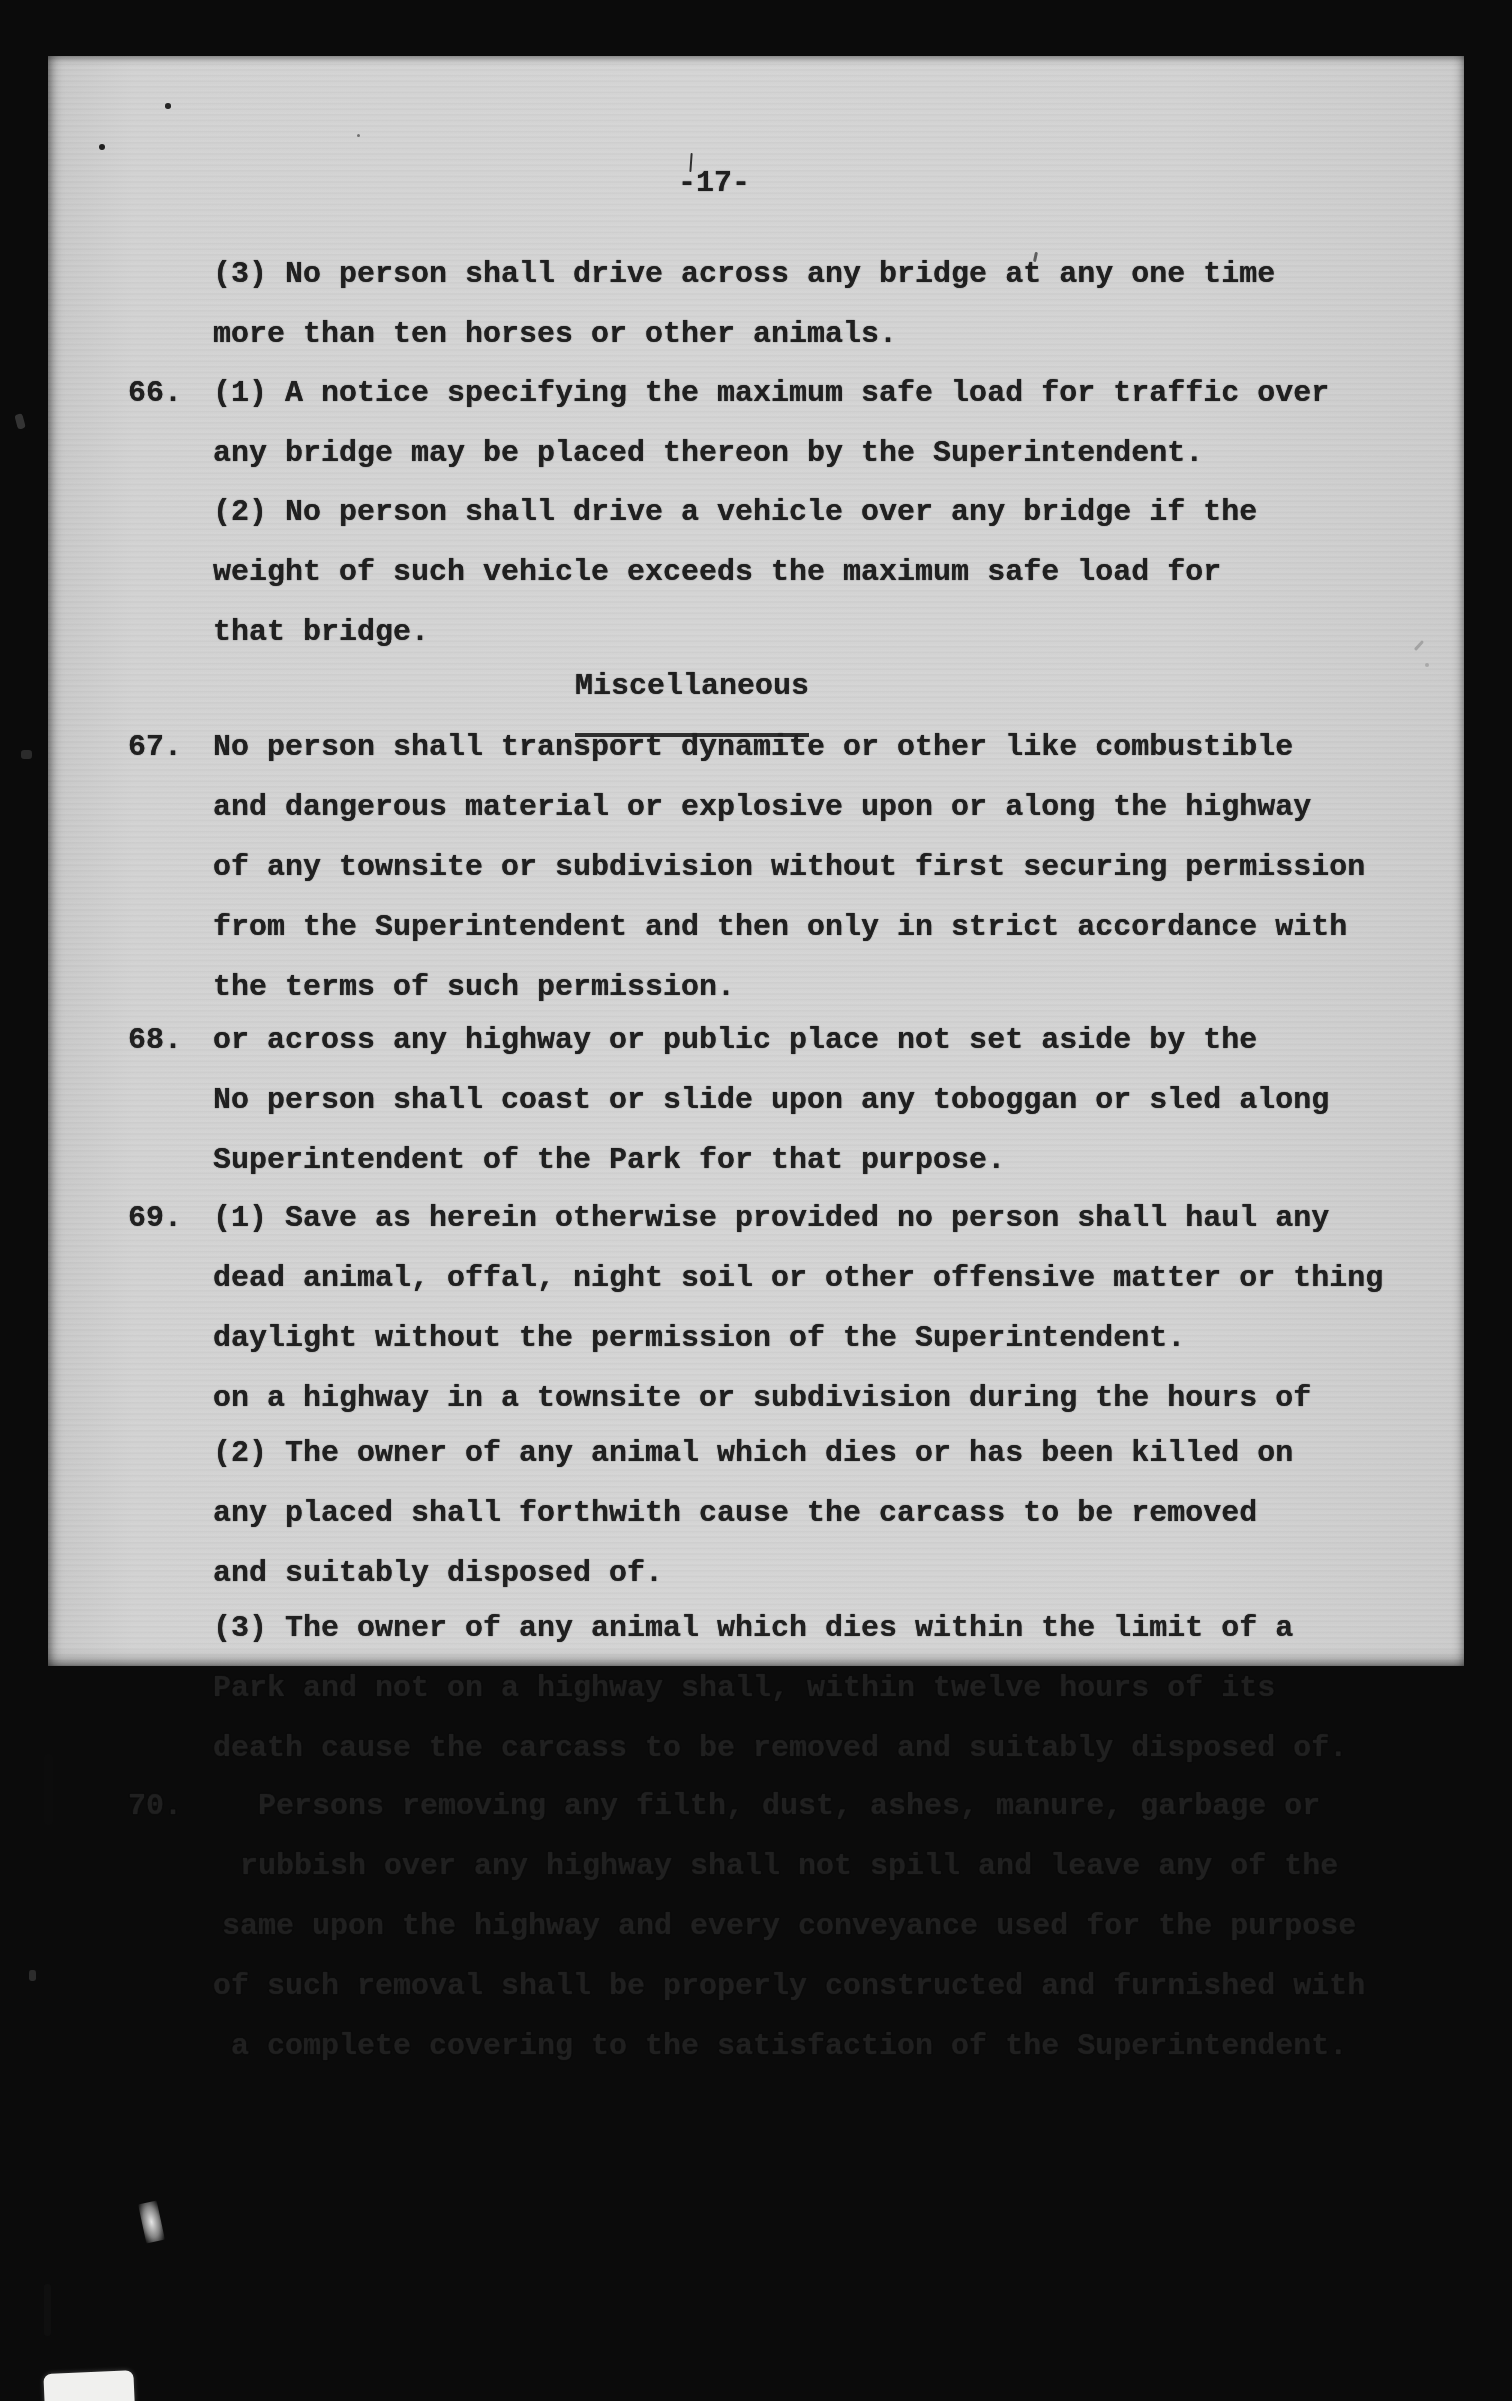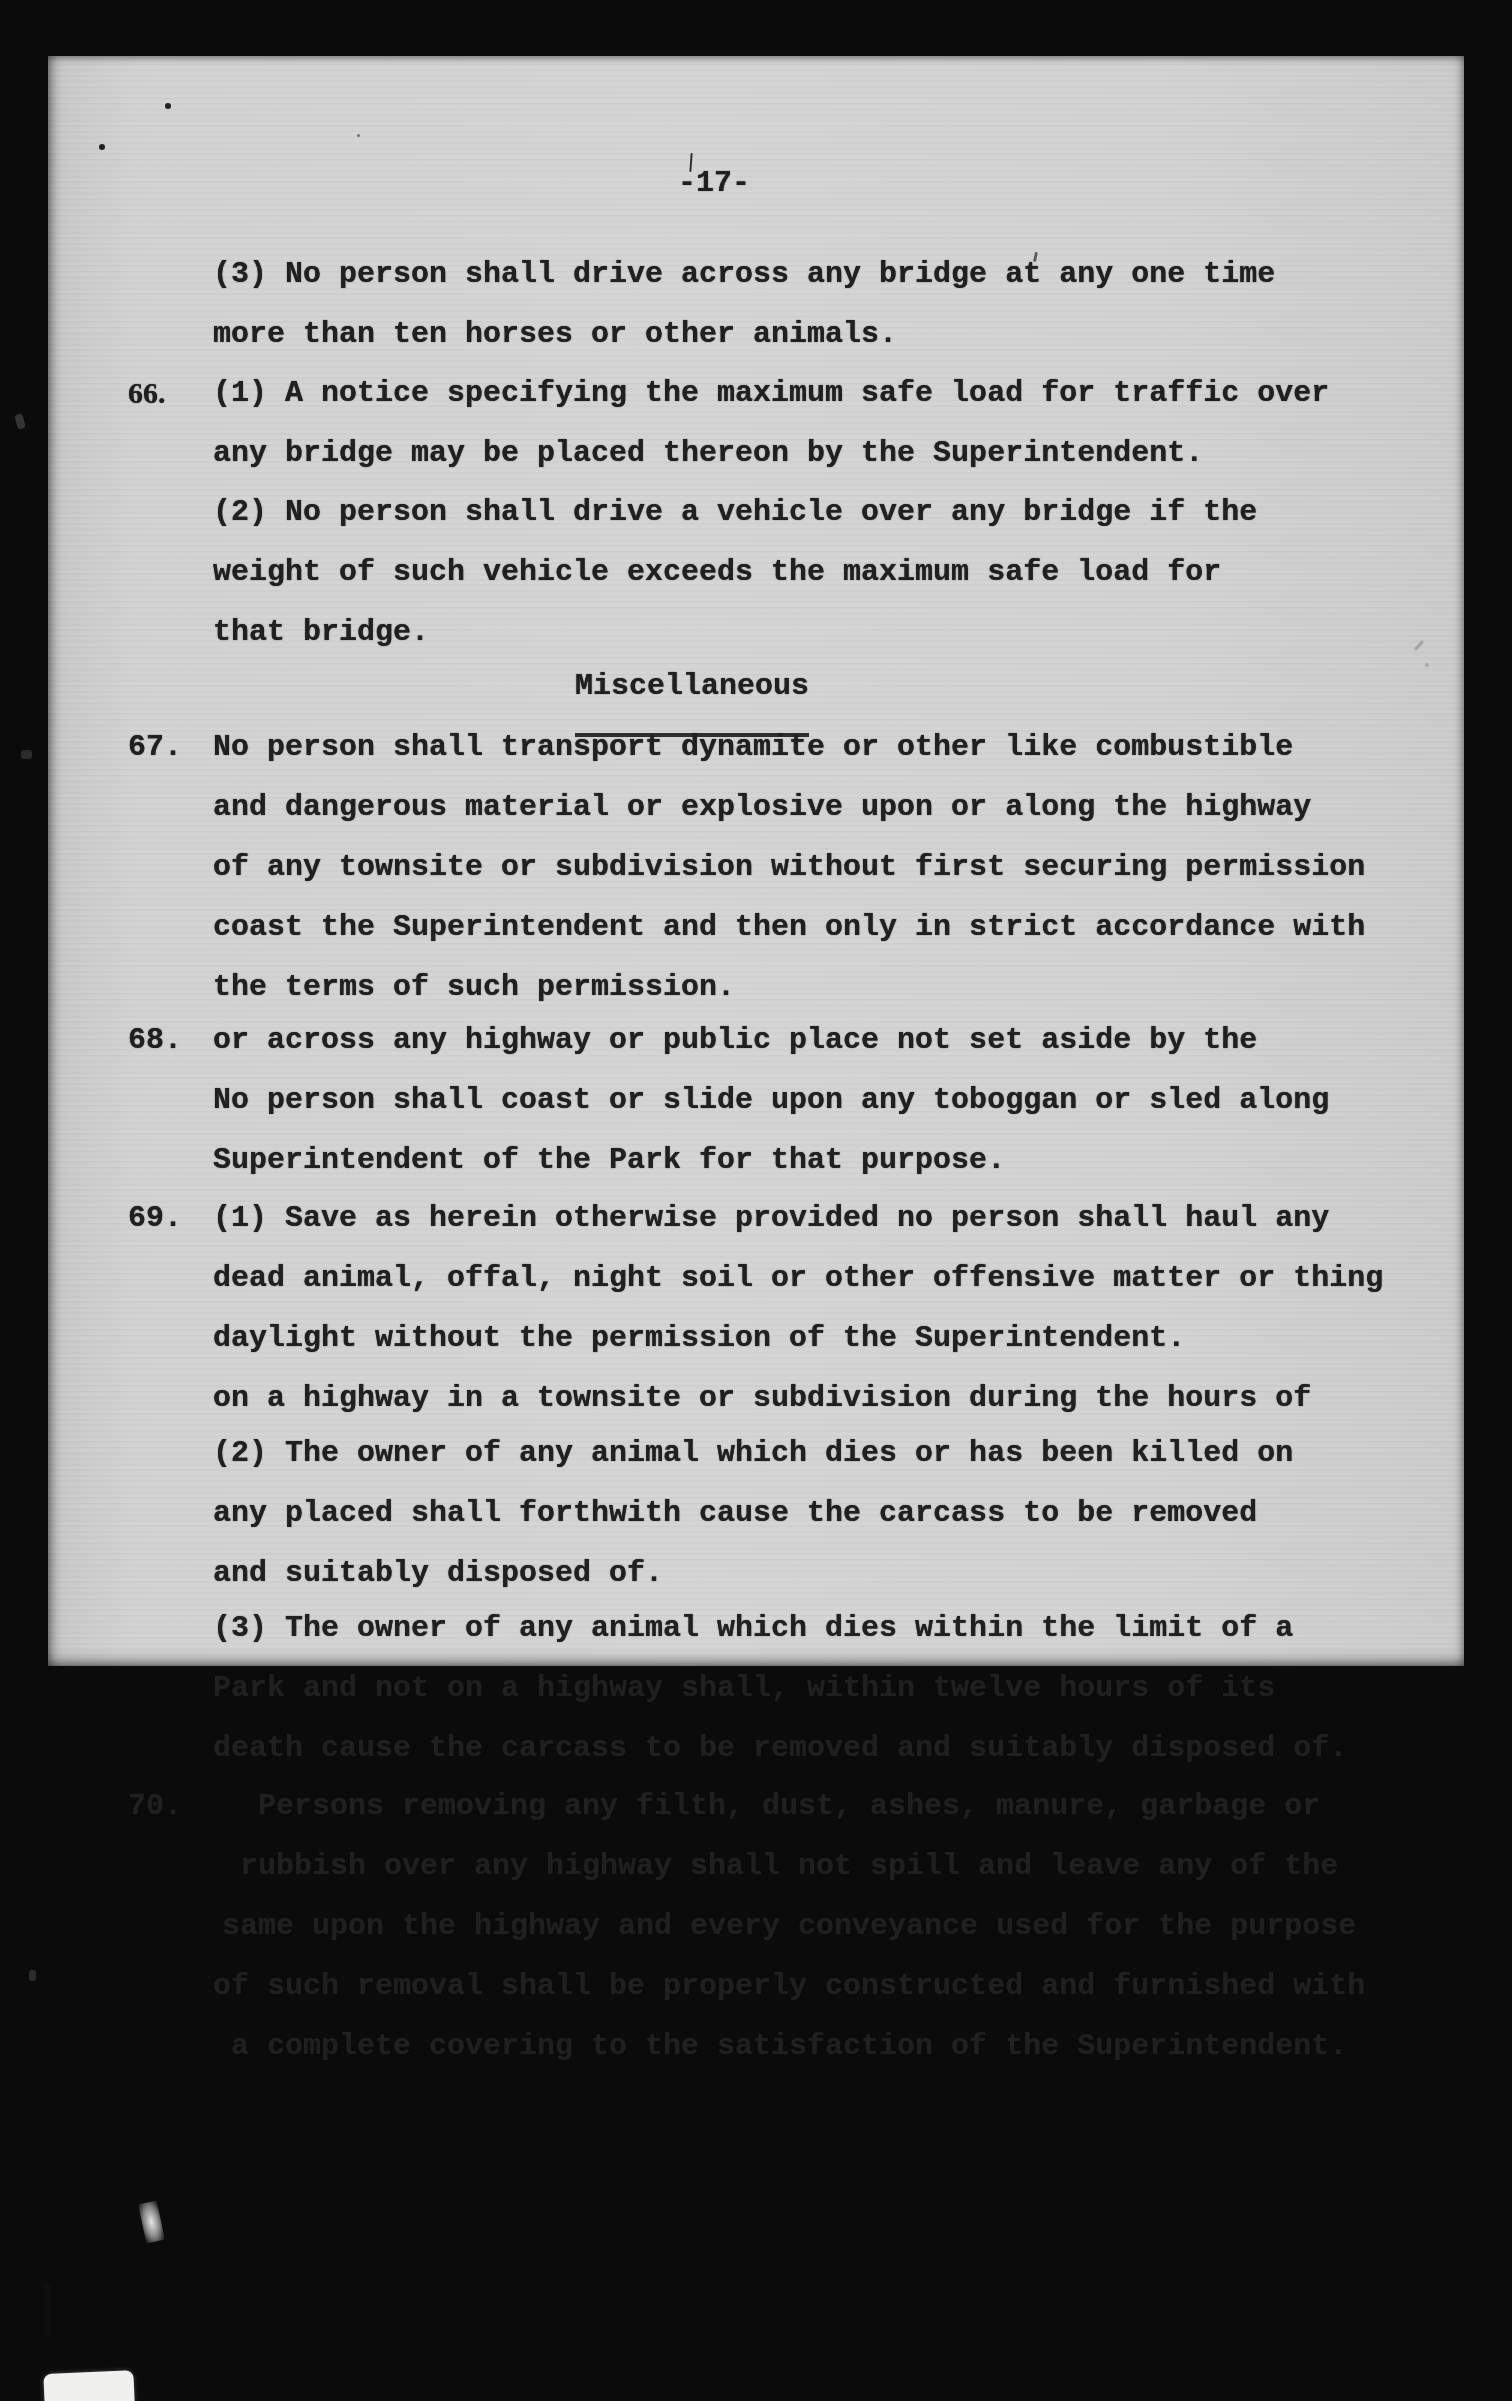--- a/index.html
+++ b/index.html
@@ -49,40 +49,40 @@
 
 <div class="paper">
 
   <div class="page-number">-17-</div>
 
   <div class="block" style="top:188px;">
     <div class="line">(3) No person shall drive across any bridge at any one time</div>
     <div class="line">more than ten horses or other animals.</div>
   </div>
 
-  <div class="sec-num" style="top:307px;font-family:Liberation Serif, serif;">66.</div>
+  <div class="sec-num" style="top:307px;">66.</div>
   <div class="block" style="top:307px;">
     <div class="line">(1) A notice specifying the maximum safe load for traffic over</div>
     <div class="line">any bridge may be placed thereon by the Superintendent.</div>
   </div>
 
   <div class="block" style="top:426px;">
     <div class="line">(2) No person shall drive a vehicle over any bridge if the</div>
     <div class="line">weight of such vehicle exceeds the maximum safe load for</div>
     <div class="line">that bridge.</div>
   </div>
 
   <div class="section-heading">Miscellaneous</div>
 
   <div class="sec-num" style="top:661px;">67.</div>
   <div class="block" style="top:661px;">
     <div class="line">No person shall transport dynamite or other like combustible</div>
     <div class="line">and dangerous material or explosive upon or along the highway</div>
     <div class="line">of any townsite or subdivision without first securing permission</div>
-    <div class="line">coast the Superintendent and then only in strict accordance with</div>
+    <div class="line">from the Superintendent and then only in strict accordance with</div>
     <div class="line">the terms of such permission.</div>
   </div>
 
   <div class="sec-num" style="top:954px;">68.</div>
   <div class="block" style="top:954px;">
     <div class="line">or across any highway or public place not set aside by the</div>
     <div class="line">No person shall coast or slide upon any toboggan or sled along</div>
     <div class="line">Superintendent of the Park for that purpose.</div>
   </div>
 

